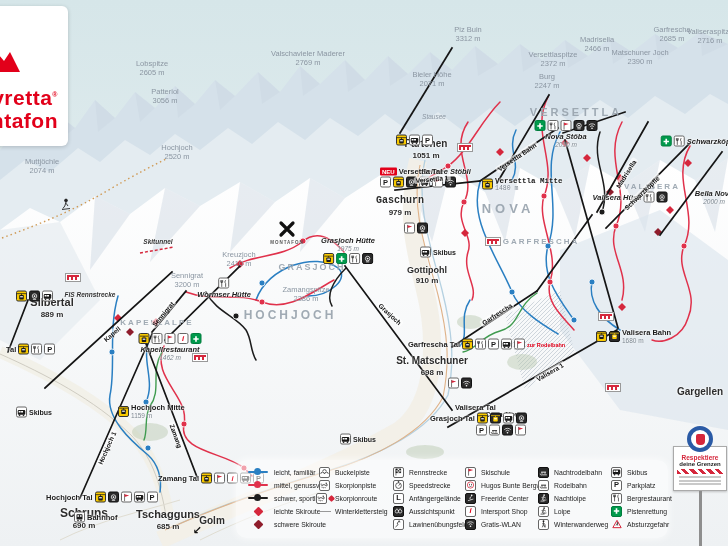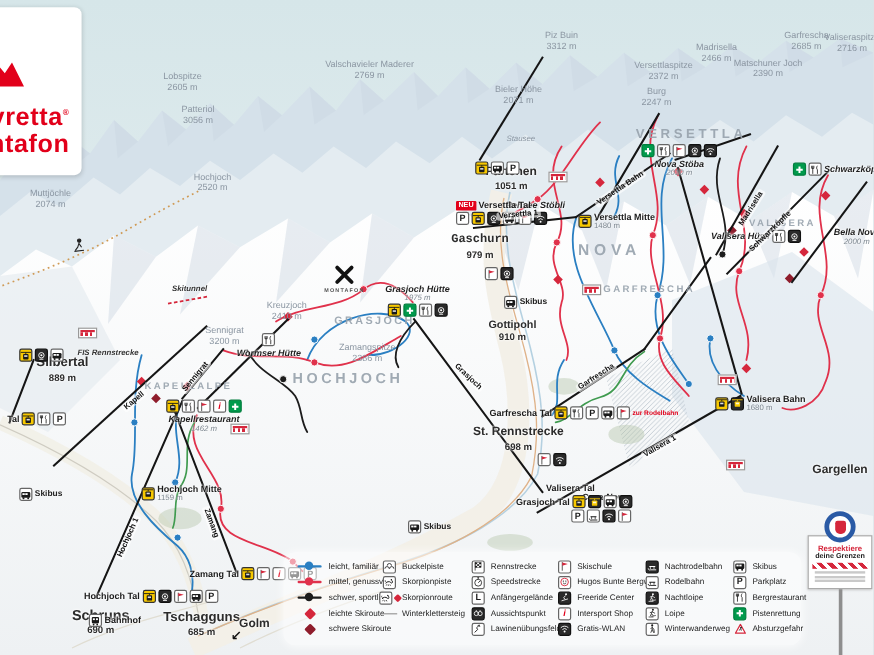--- a/index.html
+++ b/index.html
@@ -463,21 +463,21 @@
       </div>
       <div class="village" style="left: 427px; top: 276px; font-size: 9px;">
         <div class="vg-n" style="position: static;">Gottipohl</div>
         <div class="elev" style="position: static; font-size: 8px;">910 m</div>
       </div>
       <div class="village" style="left: 426px; top: 149px; font-size: 10px;">
         <div class="vg-n" style="position: static;">Partenen</div>
         <div class="elev" style="position: static; font-size: 8px;">1051 m</div>
       </div>
       <div class="village" style="left: 432px; top: 366px; font-size: 10px;">
-        <div class="vg-n" style="position: static;">St. Rennstrecke</div>
+        <div class="vg-n" style="position: static;">St. Matschuner</div>
         <div class="elev" style="position: static; font-size: 8px;">698 m</div>
       </div>
       <div class="village" style="left: 700px; top: 392px; font-size: 10px;">
         <div class="vg-n" style="position: static;">Gargellen</div>
       </div>
       <div class="village" style="left: 212px; top: 521px; font-size: 10px;">
         <div class="vg-n" style="position: static;">Golm</div>
       </div>
       <div class="hut-wrap" style="left: 224px; top: 288px;">
         <div class="hut-row" style="position: static;">
@@ -663,21 +663,21 @@
           </span>
           <span class="chip c-bus">
             <svg viewBox="0 0 12 12">
               <use href="#sym-bus"></use>
             </svg>
           </span>
           <div></div>
         </div>
       </div>
       <div class="station" style="left: 46px; top: 497px;">
-        <div class="strow" style="position: static; margin-left: 24px;">
+        <div class="strow" style="position: static;">
           <div>
             <div class="st-label" style="position: static;">Hochjoch Tal</div>
           </div>
           <span class="chip c-gondola">
             <svg viewBox="0 0 12 12">
               <use href="#sym-gondola"></use>
             </svg>
           </span>
           <span class="chip c-webcam">
             <svg viewBox="0 0 12 12">
@@ -776,21 +776,21 @@
             </svg>
           </span>
           <span class="chip c-wlan">
             <svg viewBox="0 0 12 12">
               <use href="#sym-wlan"></use>
             </svg>
           </span>
         </div>
       </div>
       <div class="station" style="left: 482px; top: 184px;">
-        <div class="strow" style="position: static;">
+        <div class="strow" style="position: static; font-family: Liberation Mono, monospace;">
           <span class="chip c-gondola">
             <svg viewBox="0 0 12 12">
               <use href="#sym-gondola"></use>
             </svg>
           </span>
           <div>
             <div class="st-label" style="position: static;">Versettla Mitte</div>
             <div class="st-elev" style="position: static;">1480 m</div>
           </div>
         </div>

